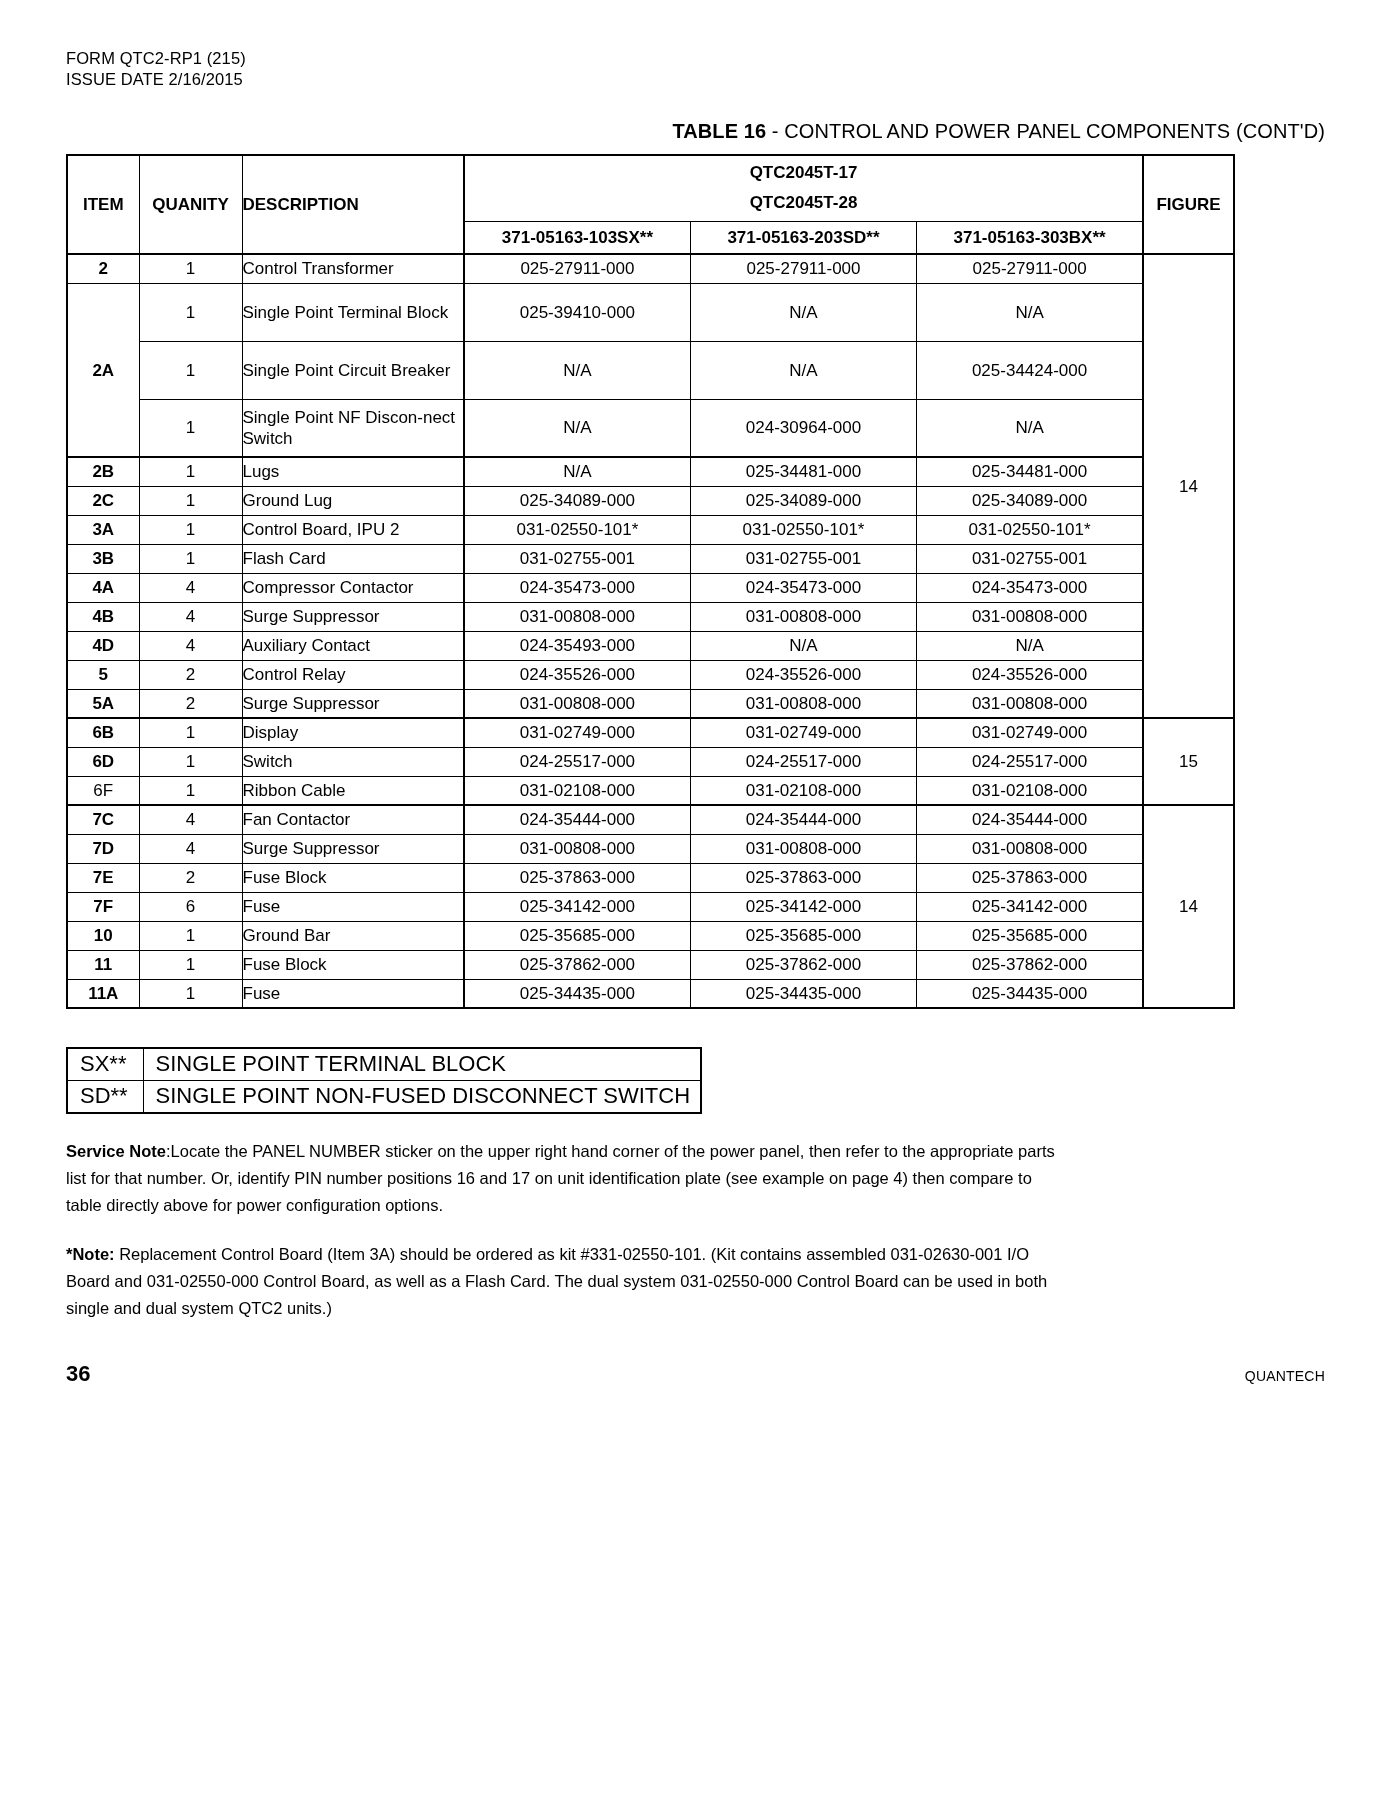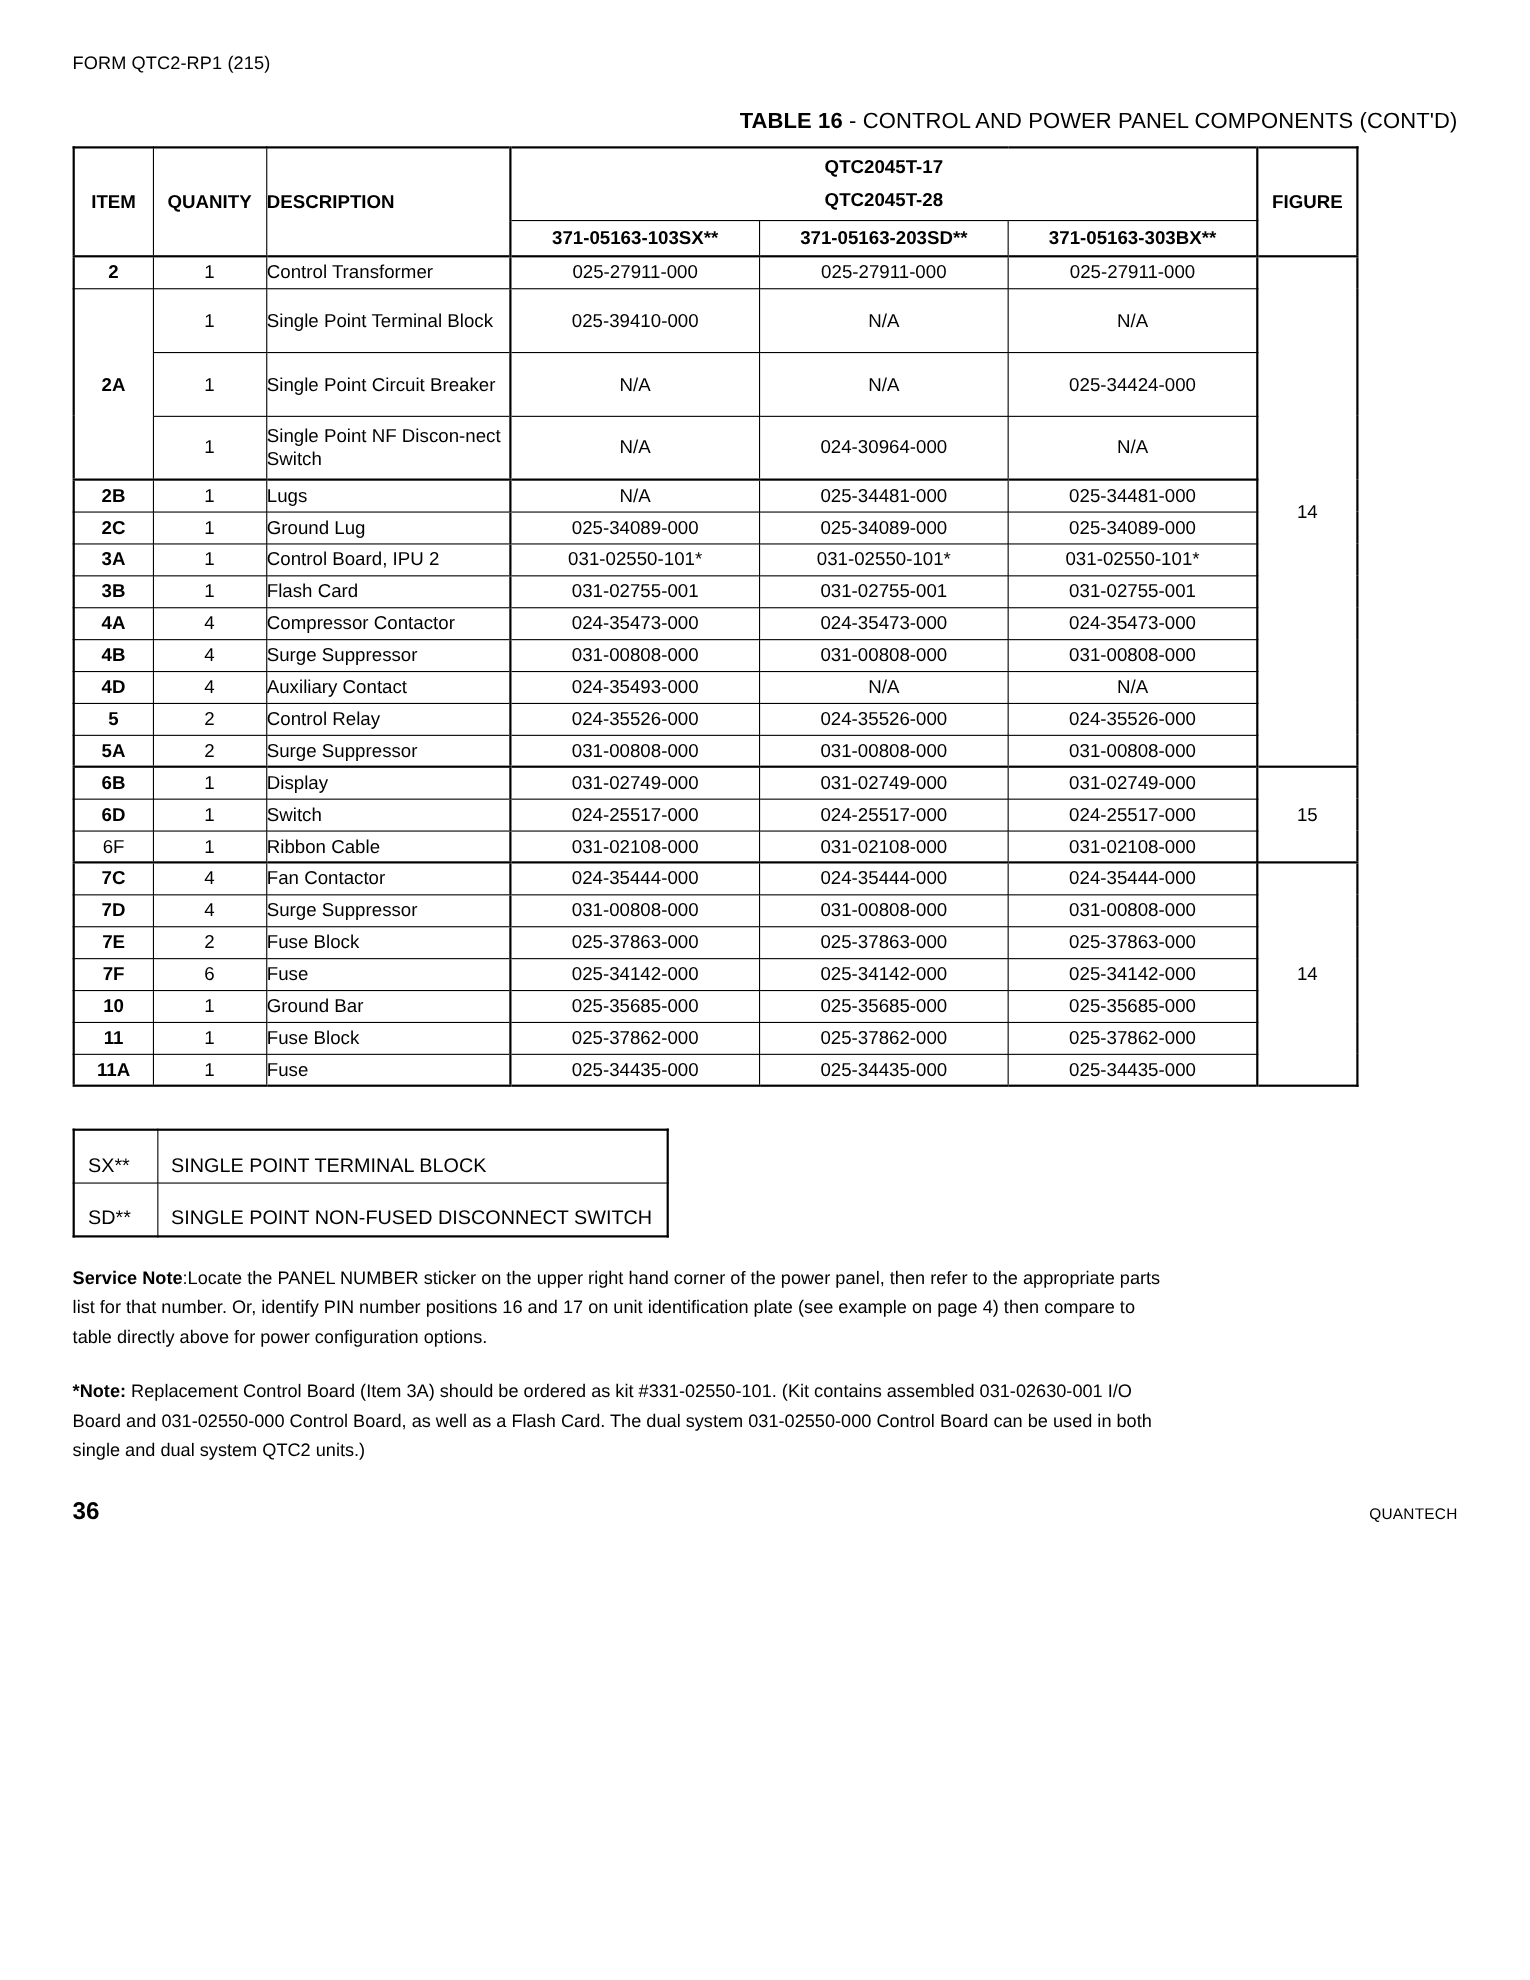--- a/index.html
+++ b/index.html
@@ -79,23 +79,23 @@
 
   
   table.legend {
     border-collapse: collapse;
     table-layout: fixed;
     margin-top: 38px;
     border: 2.5px solid #000;
   }
   table.legend td {
     border: 1.3px solid #000;
-    font-size: 18px;
+    font-size: 22px;
     line-height: 22px;
-    padding: 20px 10px 5px 12px;
+    padding: 4px 10px 5px 12px;
     height: 29px;
     white-space: nowrap;
   }
   .lg-code { width: 76px; }
   .lg-text { width: 464px; }
 
   
   .note {
     margin-top: 24px;
     font-size: 16.5px;
@@ -119,20 +119,21 @@
   .footer-page { font-size: 22px; font-weight: bold; }
   .footer-brand { font-size: 14px; letter-spacing: 0.2px; }
 </style>
 </head>
 <body>
 
 <div class="page">
 
   <div class="doc-header">
     <div>FORM QTC2-RP1 (215)</div>
+    <div>ISSUE DATE 2/16/2015</div>
   </div>
 
   <div class="table-title">
     <b>TABLE 16</b><span> - CONTROL AND POWER PANEL COMPONENTS (CONT'D)</span>
   </div>
 
   <table class="parts">
     <thead>
       <tr>
         <th class="c-item cell-pad" rowspan="2">ITEM</th>

